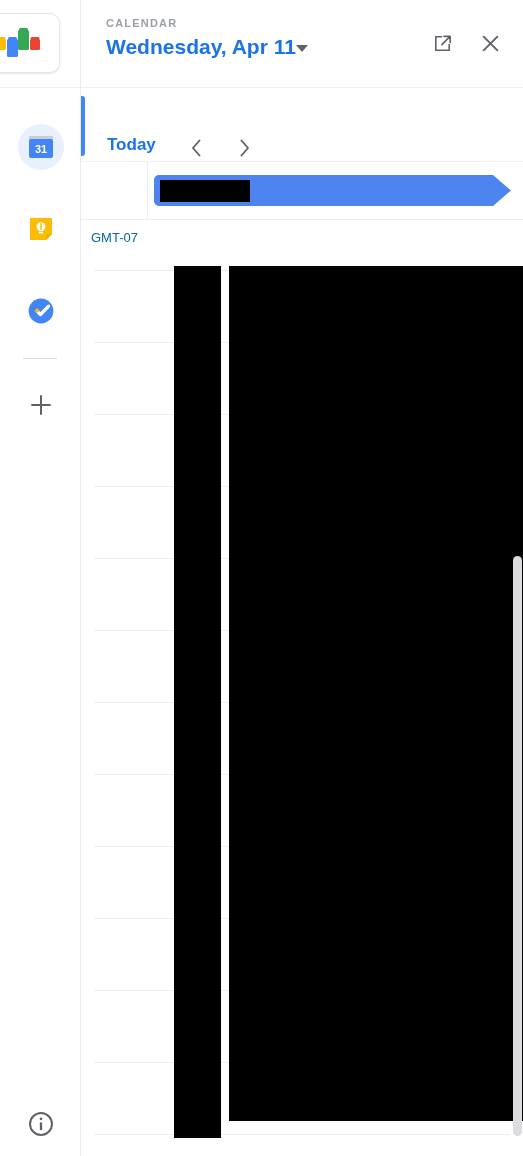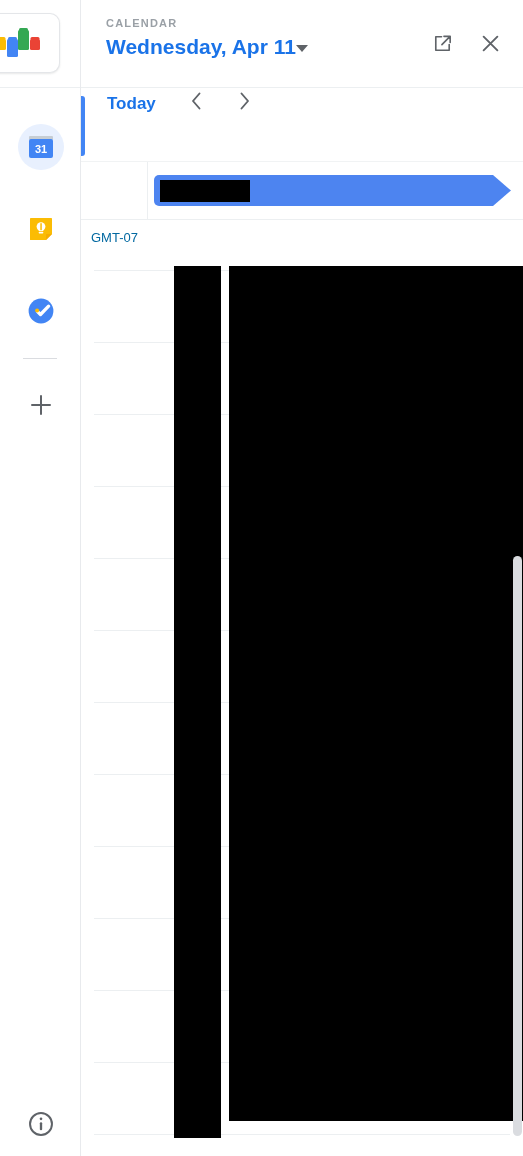--- a/index.html
+++ b/index.html
@@ -170,21 +170,21 @@
     display: flex; align-items: center; justify-content: center;
     cursor: pointer; border-radius: 50%;
   }
 
   
   .toolbar {
     height: 74px;
     flex: 0 0 74px;
     position: relative;
     display: flex;
-    align-items: flex-start;
+    align-items: flex-end;
     background: #fff;
     box-sizing: border-box;
     padding-left: 24px;
     border-bottom: 1px solid #f1f3f4;
   }
   .sel-indicator {
     position: absolute;
     left: 0; top: 8px;
     width: 4px; height: 60px;
     background: #4285f4;

